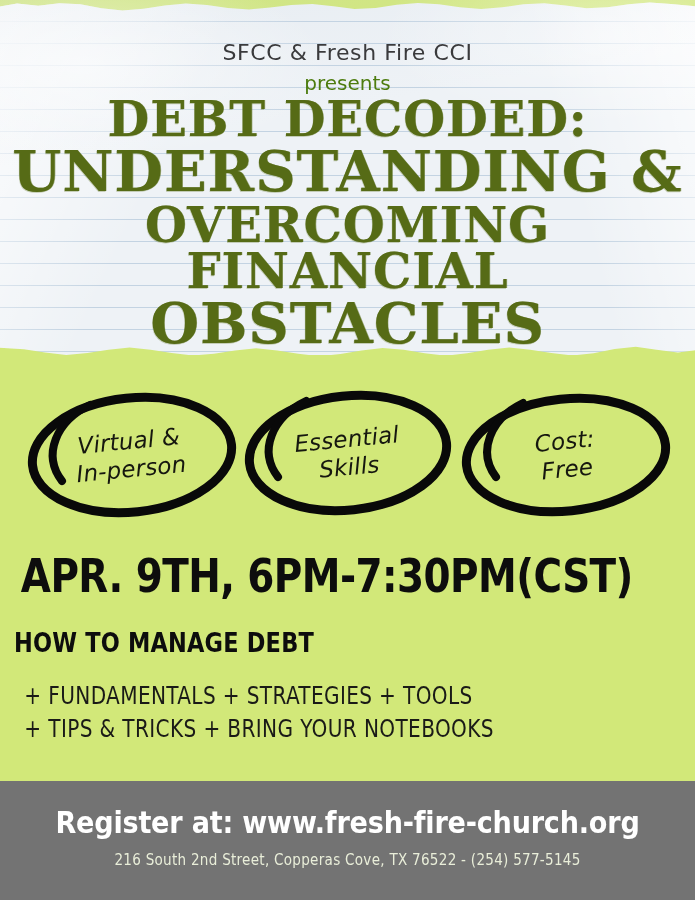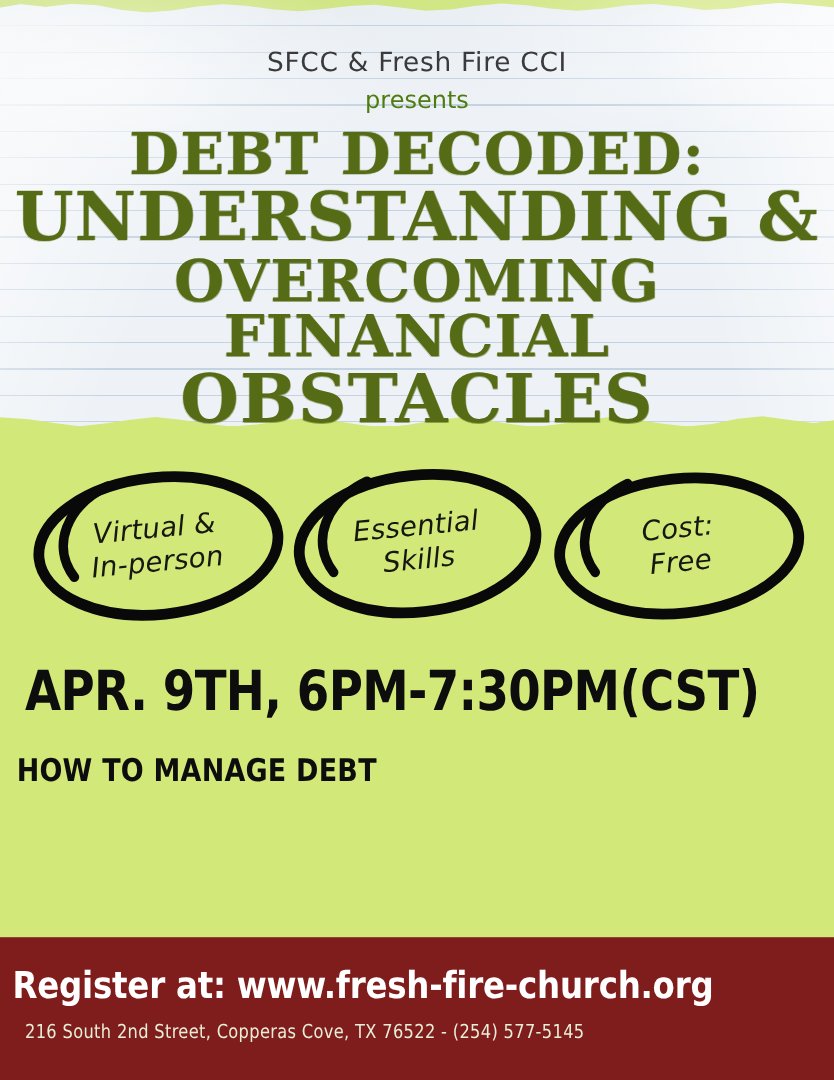--- a/index.html
+++ b/index.html
@@ -92,21 +92,21 @@
     font-size: 20px;
     font-weight: 400;
     color: #4d7c0f;
     line-height: 1.5;
   }
 
   
   .title-block {
     position: absolute;
     left: 0;
-    top: 106px;
+    top: 96px;
     width: 695px;
     text-align: center;
     z-index: 4;
   }
   .title-line {
     font-family: "DejaVu Serif", serif;
     font-weight: 700;
     color: #566b16;
     text-transform: uppercase;
     letter-spacing: 1px;
@@ -222,22 +222,23 @@
     transform: scaleX(0.93);
   }
 
   
   .footer-bar {
     position: absolute;
     left: 0;
     top: 781px;
     width: 695px;
     height: 119px;
-    background: #7f1d1d;
+    background: #737373;
     z-index: 6;
+    text-align: center;
   }
   .footer-register {
     font-family: "DejaVu Sans Condensed", "Liberation Sans Narrow", "Liberation Sans", sans-serif;
     font-weight: 700;
     font-size: 31px;
     color: #ffffff;
     letter-spacing: -0.2px;
     margin-top: 23px;
     transform: scaleX(0.97);
   }
@@ -308,20 +309,24 @@
         <span>Cost:</span>
         <span>Free</span>
       </div>
     </div>
 
   </div>
 
   <div class="details-block">
     <div class="date-line">APR. 9TH, 6PM-7:30PM(CST)</div>
     <div class="subject-line">HOW TO MANAGE DEBT</div>
+    <div class="bullet-lines">
+      <div class="bullet-line">+ FUNDAMENTALS + STRATEGIES + TOOLS</div>
+      <div class="bullet-line">+ TIPS &amp; TRICKS + BRING YOUR NOTEBOOKS</div>
+    </div>
   </div>
 
   <div class="footer-bar">
     <div class="footer-register">Register at: www.fresh-fire-church.org</div>
     <div class="footer-address">216 South 2nd Street, Copperas Cove, TX 76522 - (254) 577-5145</div>
   </div>
 
 </div>
 
 </body></html>

